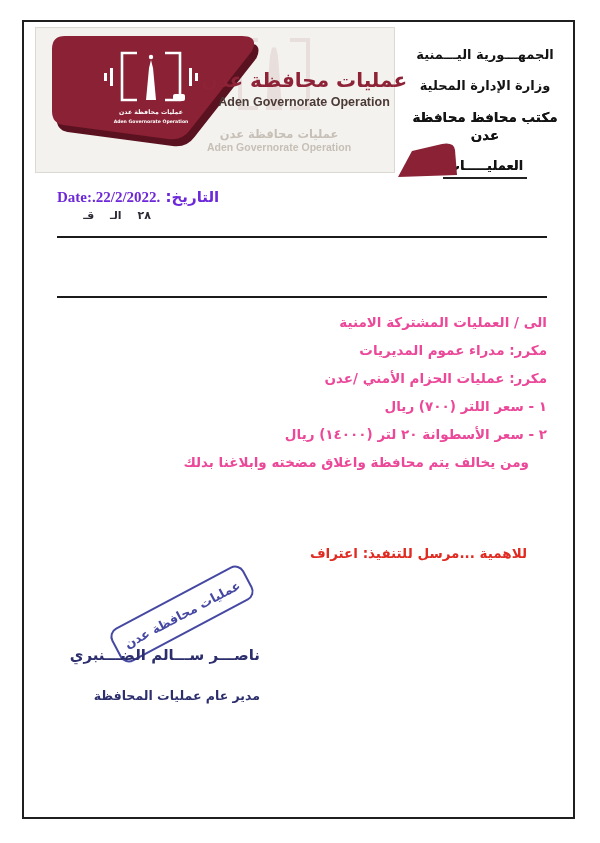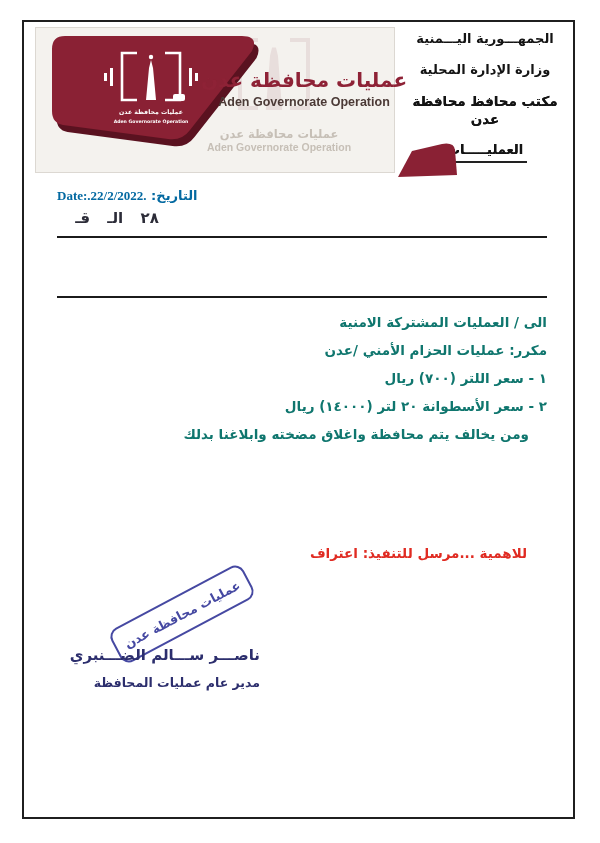--- a/index.html
+++ b/index.html
@@ -23,66 +23,66 @@
 
   .org-title { position:absolute; left:163px; top:40px; width:210px; text-align:center; }
   .org-title .ar { font-size:20px; font-weight:bold; color:#8e2236; letter-spacing:1px; }
   .org-title .en { font-size:12.5px; font-weight:bold; color:#4b3a36; font-family:"Liberation Sans", sans-serif; margin-top:3px; }
 
   .watermark-text { position:absolute; left:128px; top:99px; width:230px; text-align:center; color:#a89e92; opacity:0.6; }
   .watermark-text .ar { font-size:11.5px; font-weight:bold; }
   .watermark-text .en { font-size:10.5px; font-weight:bold; font-family:"Liberation Sans", sans-serif; }
 
   .gov-block {
-    position:absolute; left:374px; top:8px; width:174px;
+    position:absolute; left:374px; top:24px; width:174px;
     display:flex; flex-direction:column; align-items:center; gap:13px;
     direction:rtl; text-align:center;
   }
   .gov-line { font-size:13px; font-weight:bold; color:#141414; line-height:18px; }
   .gov-line.heavy { font-size:13.5px; text-shadow:0 0 0.6px #141414; }
   .gov-line.underlined { border-bottom:2px solid #222; padding:0 4px 2px 4px; text-shadow:0 0 0.6px #141414; }
 
   
-  .date-line { position:absolute; left:33px; top:166px; direction:rtl; font-size:13px; font-weight:bold; color:#0369a1; white-space:nowrap; }
+  .date-line { position:absolute; left:33px; top:166px; direction:rtl; font-size:15px; font-weight:bold; color:#6d28d9; white-space:nowrap; }
   .date-line .en { font-family:"Liberation Serif", serif; font-weight:bold; }
-  .ref-note { position:absolute; left:48px; top:187px; width:90px; direction:rtl; font-size:15px; font-weight:bold; color:#2c2c38; word-spacing:12px; text-align:center; }
+  .ref-note { position:absolute; left:48px; top:187px; width:90px; direction:rtl; font-size:11px; font-weight:bold; color:#2c2c38; word-spacing:12px; text-align:center; }
 
   .hr { position:absolute; left:33px; width:490px; height:2px; background:#1b1b1b; }
   .hr1 { top:214px; }
   .hr2 { top:274px; }
 
   .doc-title {
     position:absolute; left:226px; top:226px; width:320px; text-align:center;
     direction:rtl; font-size:23px; font-weight:bold; color:#e5271c;
     text-shadow:1px 1.5px 0 rgba(60,60,60,0.30); white-space:nowrap;
   }
 
   .body-block {
     position:absolute; left:33px; top:286px; width:490px;
-    direction:rtl; text-align:right; color:#0f766e; font-weight:bold; font-size:13.5px;
+    direction:rtl; text-align:right; color:#ec4899; font-weight:bold; font-size:13.5px;
   }
   .body-line { height:28px; line-height:28px; white-space:nowrap; }
   .body-line.indent { padding-right:18px; }
 
   .directive {
     position:absolute; left:308px; top:523px; width:195px; text-align:right;
     direction:rtl; font-size:13.5px; font-weight:bold; color:#e02b22; white-space:nowrap;
   }
 
   .stamp-wrap { position:absolute; left:83px; top:573px; width:150px; height:38px; transform:rotate(-28deg); }
   .stamp {
     width:100%; height:100%; border:2.5px solid #4649a2; border-radius:10px;
     display:flex; align-items:center; justify-content:center;
     color:#4649a2; font-size:12.5px; font-weight:bold; direction:rtl; white-space:nowrap;
     background:rgba(255,255,255,0.0);
   }
 
   .signature { position:absolute; left:76px; top:624px; width:160px; text-align:center; direction:rtl; color:#2c2e6d; }
   .signature .name { font-size:15px; font-weight:bold; white-space:nowrap; }
-  .signature .role { font-size:12.5px; font-weight:bold; margin-top:11px; white-space:nowrap; }
+  .signature .role { font-size:12.5px; font-weight:bold; margin-top:24px; white-space:nowrap; }
 </style>
 </head>
 <body>
 
 <div class="page">
 
   <div class="header-card">
 
     <svg class="ghost-logo" viewBox="0 0 120 128">
       <g stroke="#7a2030" stroke-width="4" fill="none">
@@ -138,20 +138,21 @@
     <span>التاريخ:</span>
     <span class="en" dir="ltr">Date:.22/2/2022.</span>
   </div>
   <div class="ref-note">٢٨ الـ قـ</div>
 
   <div class="hr hr1"></div>
   <div class="hr hr2"></div>
 
   <div class="body-block">
     <div class="body-line">الى / العمليات المشتركة الامنية</div>
+    <div class="body-line">مكرر: مدراء عموم المديريات</div>
     <div class="body-line">مكرر: عمليات الحزام الأمني /عدن</div>
     <div class="body-line">١ - سعر اللتر (٧٠٠) ريال</div>
     <div class="body-line">٢ - سعر الأسطوانة ٢٠ لتر (١٤٠٠٠) ريال</div>
     <div class="body-line indent">ومن يخالف يتم محافظة واغلاق مضخته  وابلاغنا بدلك</div>
   </div>
 
   <div class="directive">للاهمية ...مرسل للتنفيذ: اعتراف</div>
 
   <div class="stamp-wrap">
     <div class="stamp">عمليات محافظة عدن</div>

